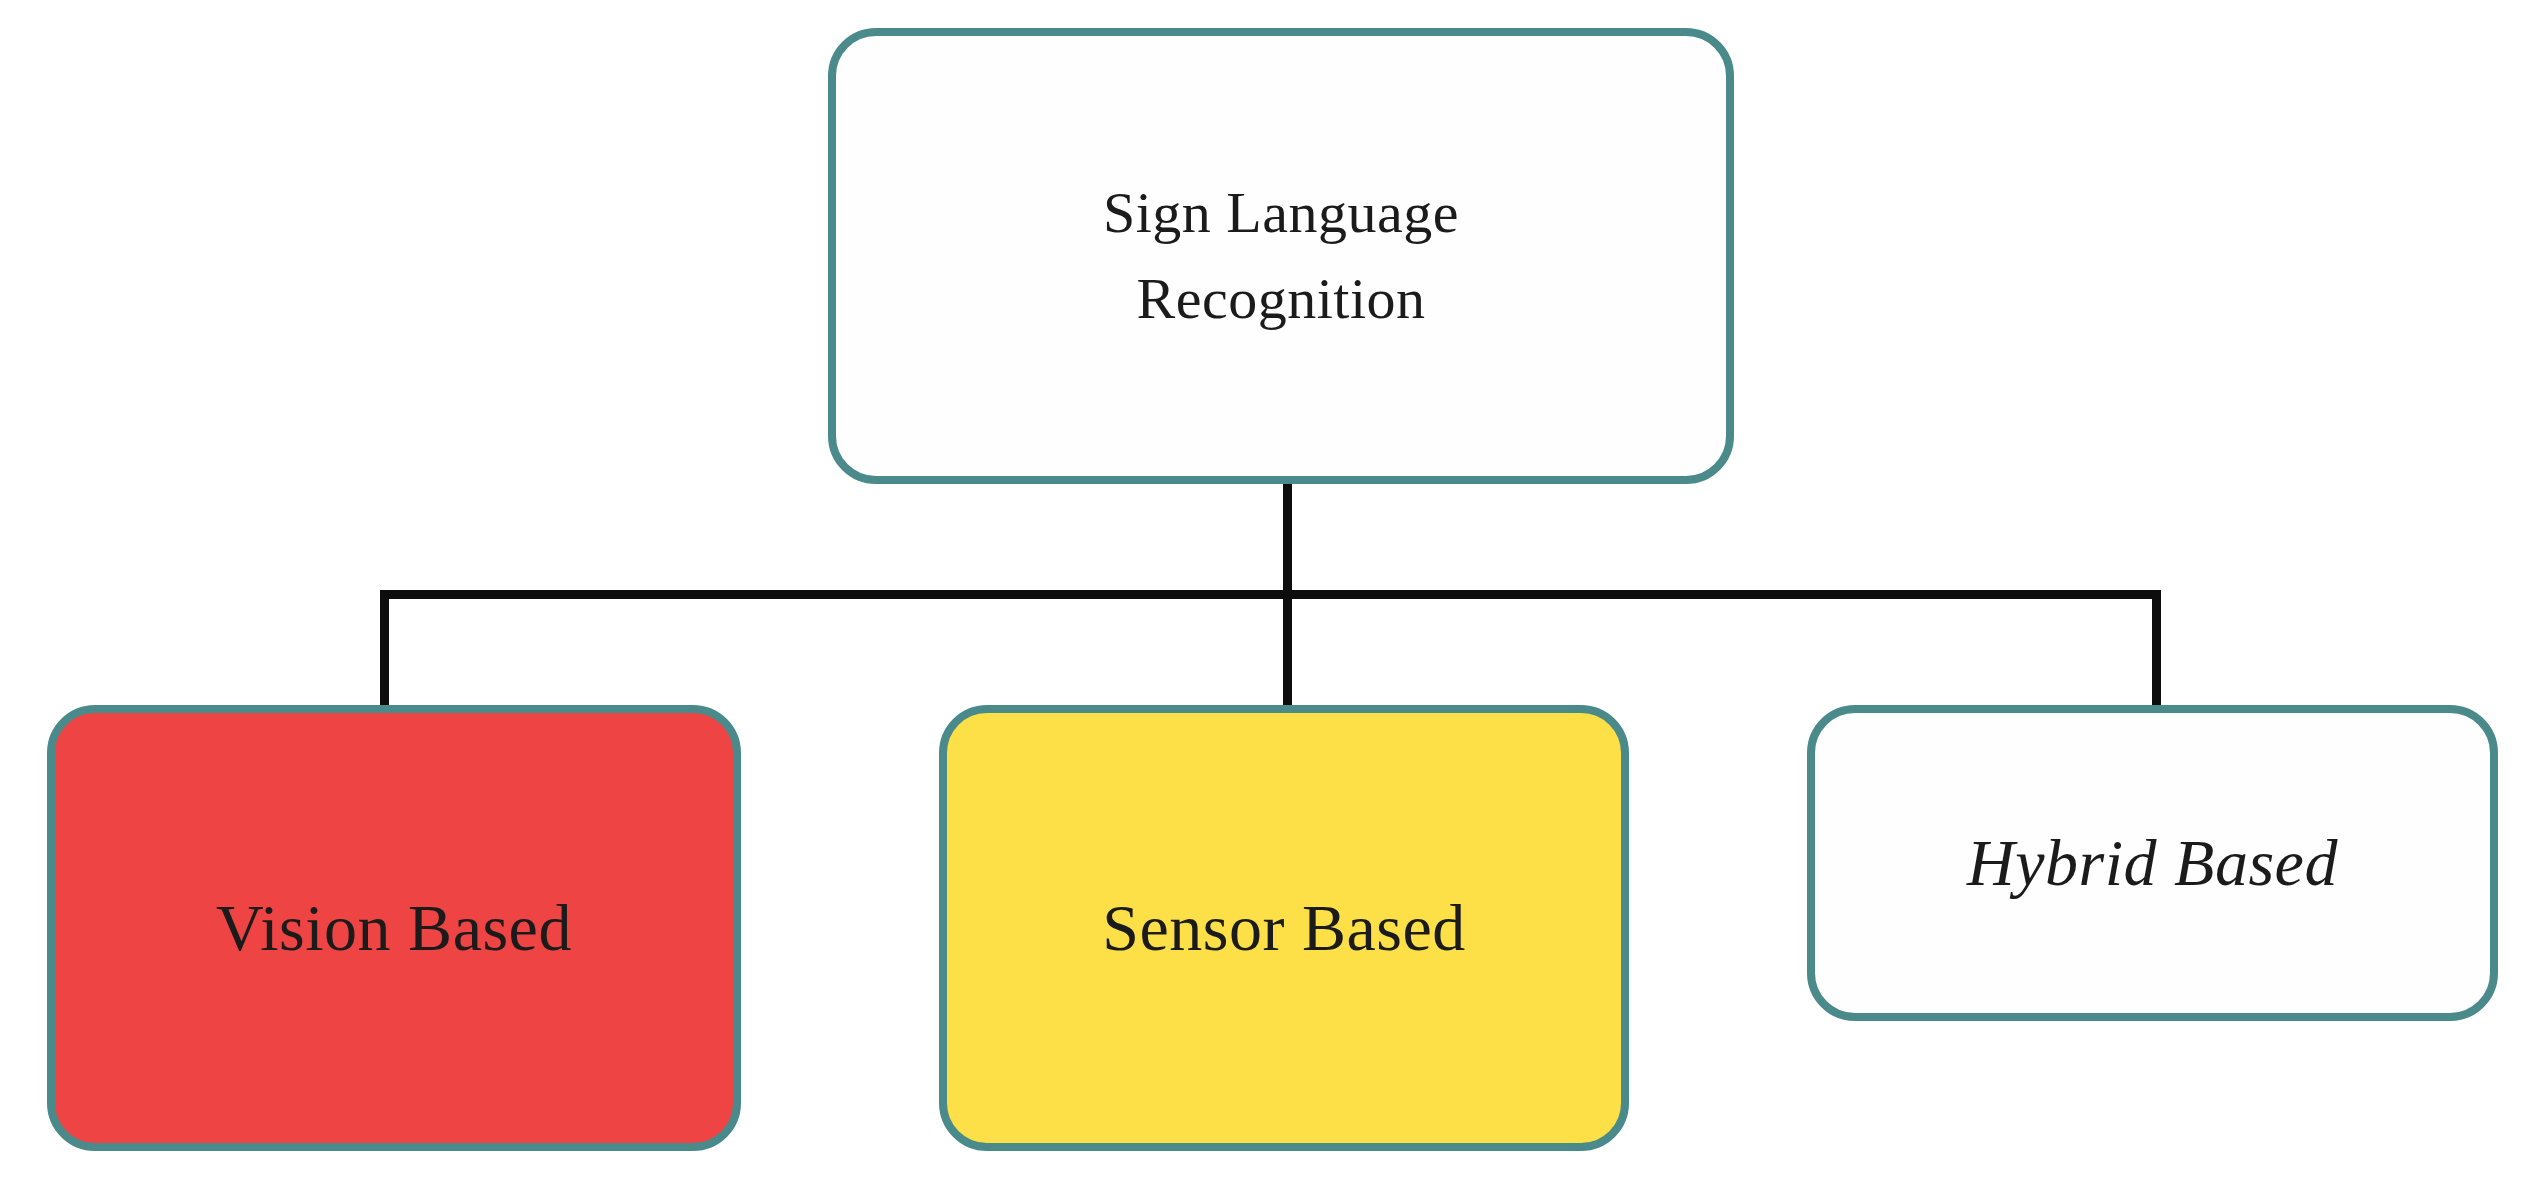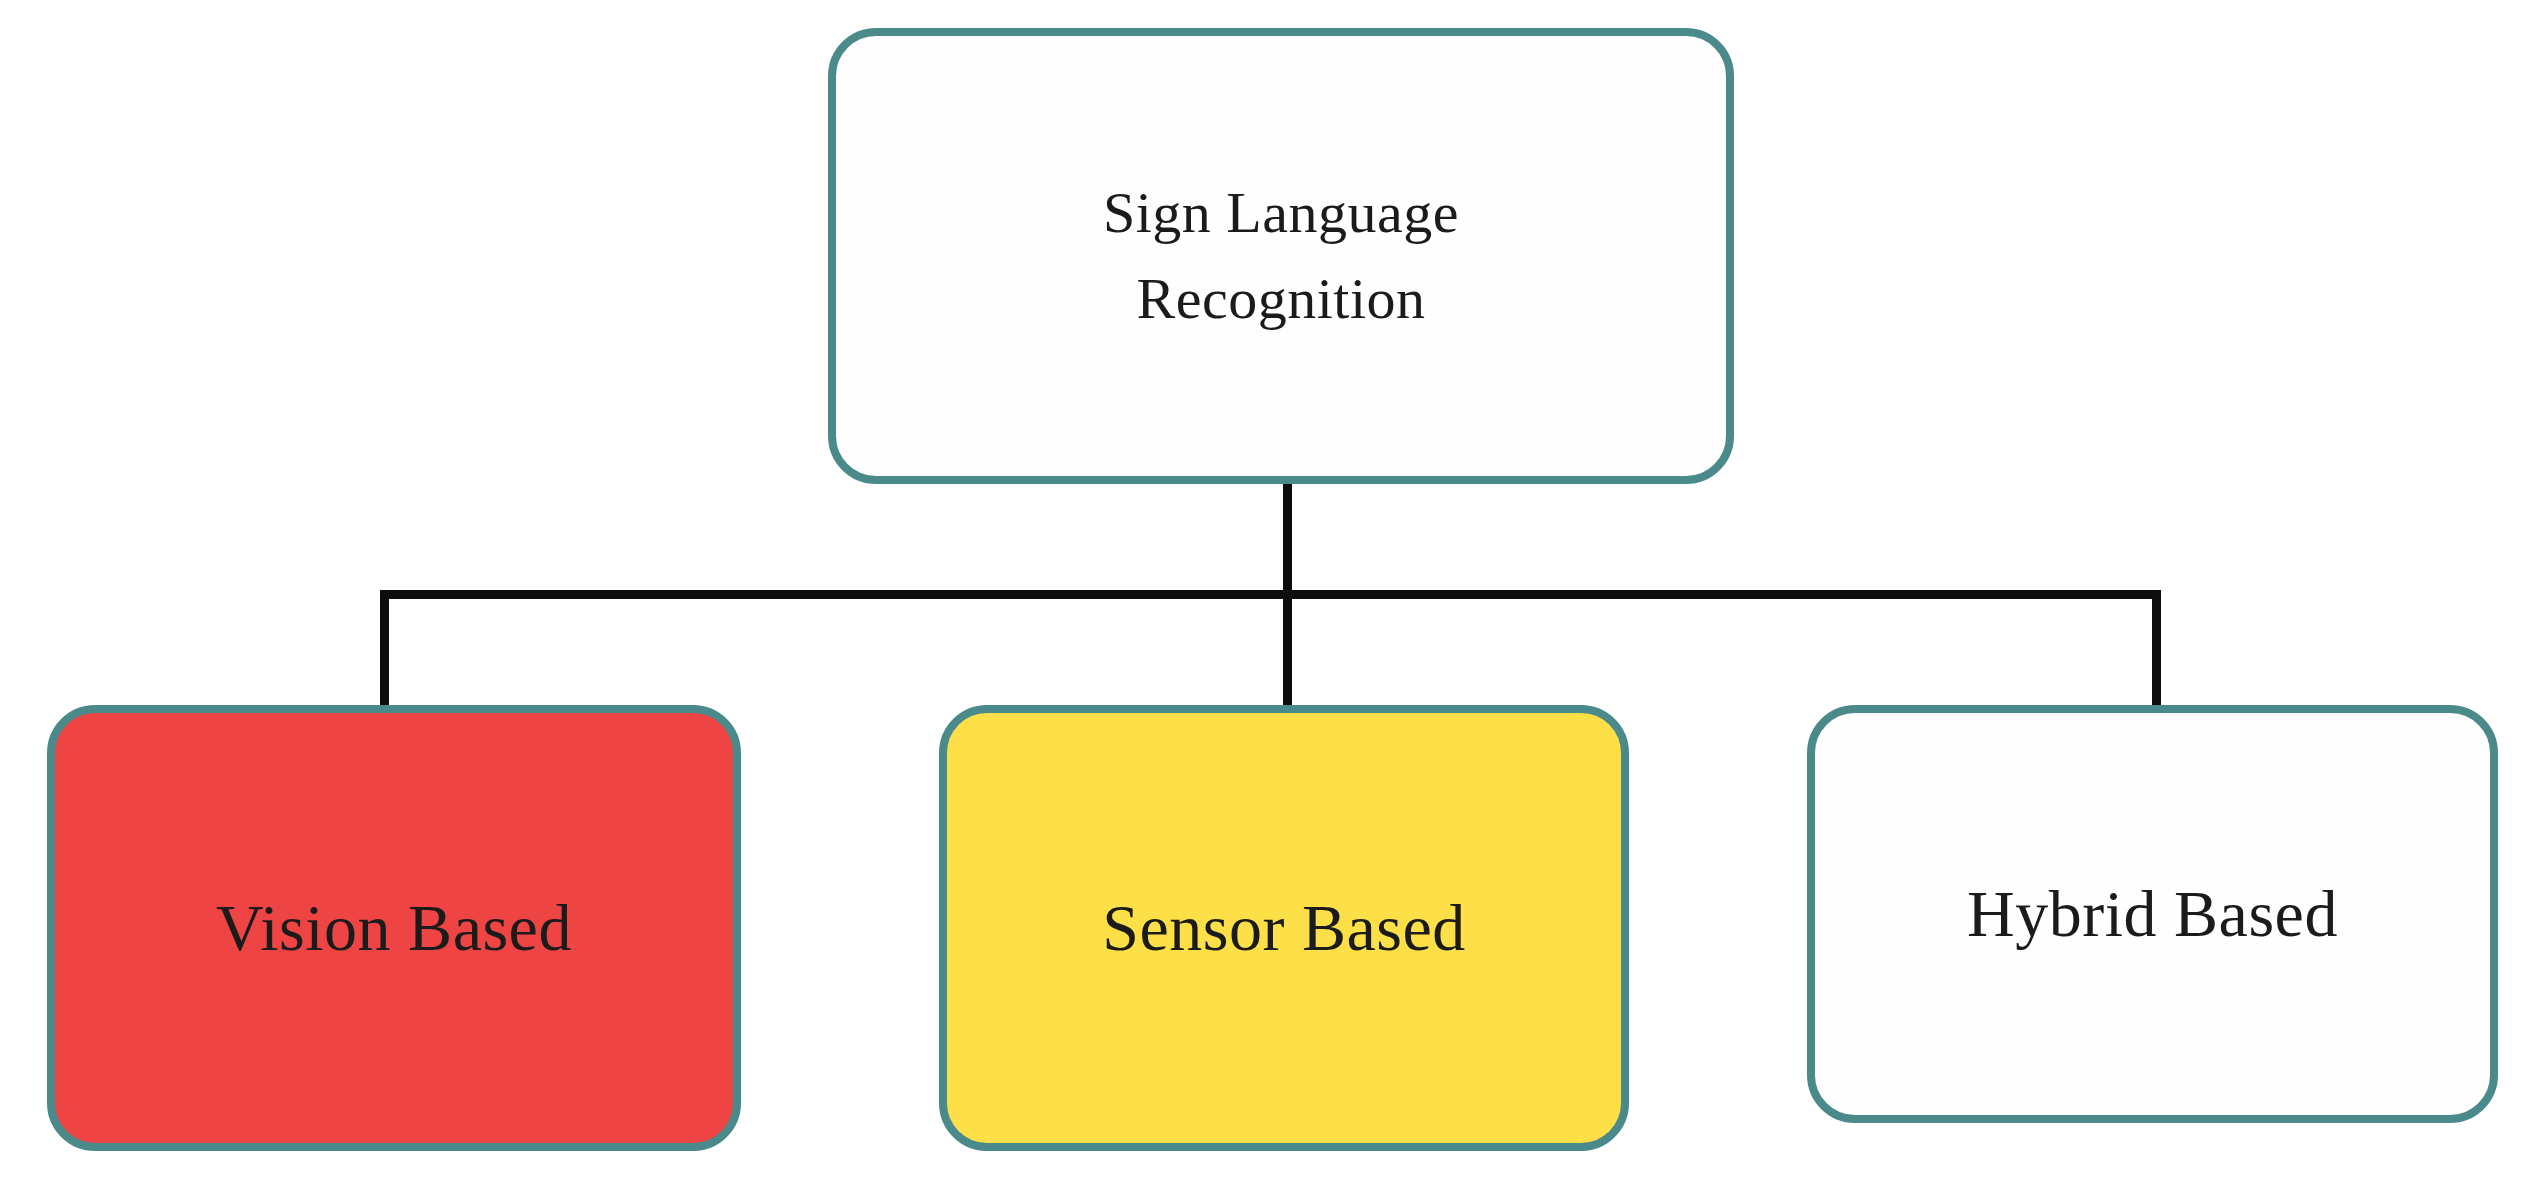--- a/index.html
+++ b/index.html
@@ -61,21 +61,22 @@
   #node-sensor {
     left: 939px;
     top: 705px;
     width: 690px;
     height: 446px;
   }
   #node-hybrid {
     left: 1807px;
     top: 705px;
     width: 691px;
-    height: 418px;
+    height: 316px;
+    font-style: italic;
   }
   
   .conn {
     position: absolute;
     background: #0d0d0d;
   }
   #conn-trunk {
     left: 1283px;
     top: 480px;
     width: 9px;

